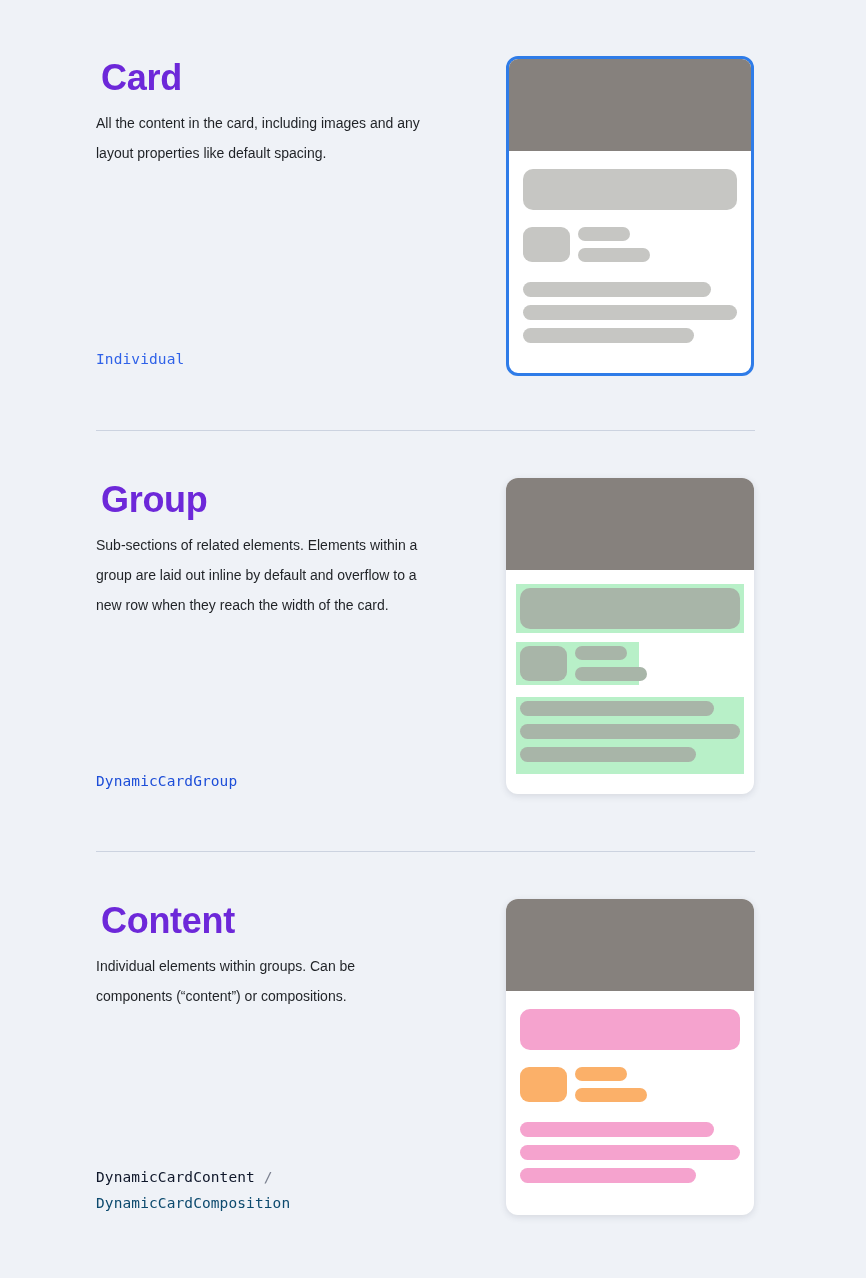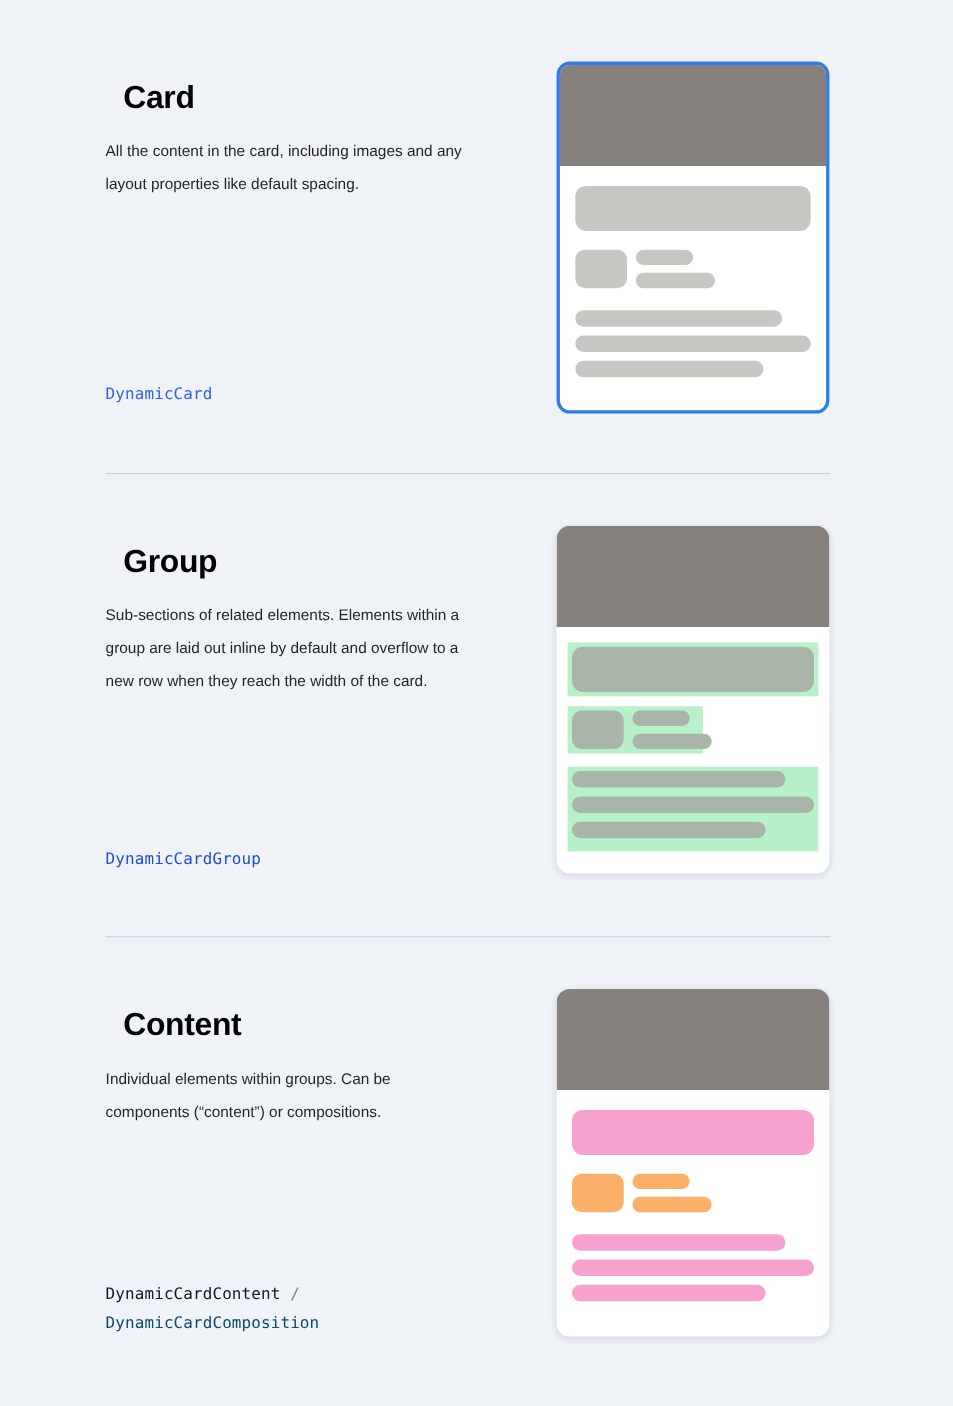--- a/index.html
+++ b/index.html
@@ -32,25 +32,25 @@
   }
 
   
   .text-col {
     position: absolute;
     left: 96px;
     top: 0;
     width: 340px;
   }
   .heading {
-    margin: 16px;
-    font-size: 29px;
+    margin: 5px;
+    font-size: 36px;
     line-height: 34px;
     font-weight: bold;
-    color: #000000;
+    color: #6d28d9;
     letter-spacing: -0.3px;
   }
   .desc {
     margin: 0;
     margin-top: 13px;
     font-size: 14px;
     line-height: 30px;
     color: #1f2226;
     max-width: 330px;
   }
@@ -170,21 +170,21 @@
 
 <div class="page">
 
   <div class="section" style="top:56px;height:320px;">
     <div class="section-inner">
       <div class="text-col">
         <h2 class="heading">Card</h2>
         <p class="desc">All the content in the card, including images and any layout properties like default spacing.</p>
       </div>
       <div class="code-label" style="top:290px;">
-        <span class="code-blue">DynamicCard</span>
+        <span class="code-blue">Individual</span>
       </div>
 
       <div class="card outlined" style="top:0px;height:320px;">
         <div class="card-media" style="height:92px;"></div>
         <div class="card-body tone-gray">
           <div class="sk-row">
             <div class="sk-bar big-bar"></div>
           </div>
           <div class="inline-group">
             <div class="sk-bar blk"></div>

